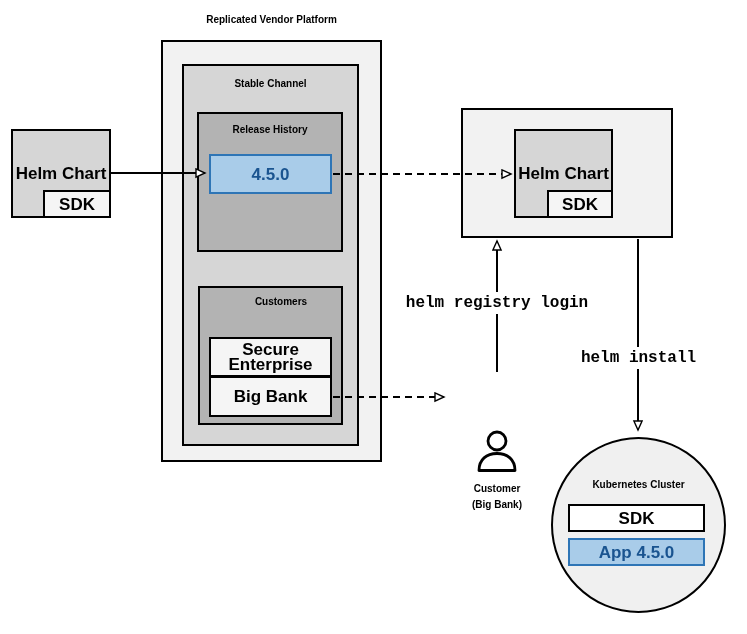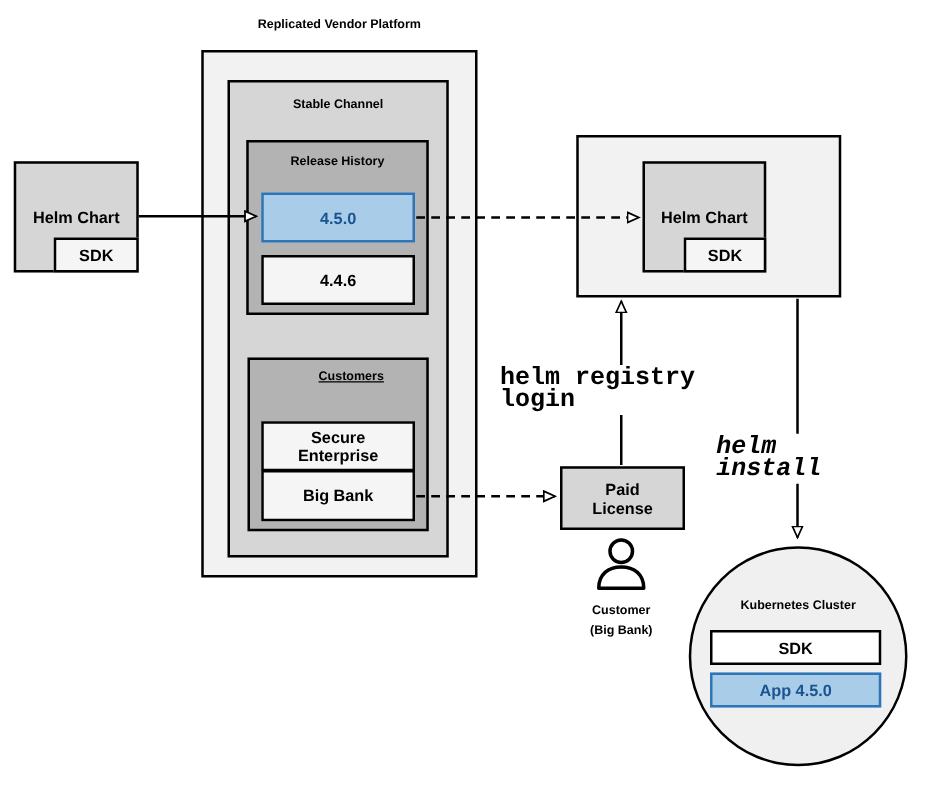--- a/index.html
+++ b/index.html
@@ -24,33 +24,33 @@
     position:absolute;box-sizing:border-box;
     border:2px solid var(--stroke);
   }
   .label{
     position:absolute;box-sizing:border-box;
     font-weight:bold;font-size:10px;color:#000;
     text-align:center;line-height:15px;
   }
   .flexbox{display:flex;align-items:center;justify-content:center;}
   .flexbox .inner-label{
-    font-weight:bold;font-size:13px;color:#000;text-align:center;line-height:15px;
+    font-weight:bold;font-size:17px;color:#000;text-align:center;line-height:15px;
   }
   .multiline{white-space:pre-line;}
   .accent{
     background:var(--accent-fill);
     border-color:var(--accent-stroke);
   }
   .accent .inner-label{color:var(--accent-text);}
   .cmd{
     position:absolute;box-sizing:border-box;
     font-family:"Liberation Mono","DejaVu Sans Mono",monospace;
-    font-weight:bold;font-size:20px;color:#000;
-    line-height:18px;
+    font-weight:bold;font-size:16px;color:#000;
+    text-align:center;line-height:18px;
     background:#ffffff;padding:2px 0;
   }
   #connector-layer{
     position:absolute;left:0;top:0;width:747px;height:634px;
     pointer-events:none;z-index:5;
   }
   .cmd{z-index:6;}
   .line{stroke:var(--stroke);stroke-width:2;fill:none;}
   .dashed{stroke-dasharray:7 5;}
   .person{stroke:var(--stroke);stroke-width:2.8;fill:#ffffff;stroke-linejoin:round;}
@@ -64,26 +64,23 @@
   <div class="box" style="left:161px;top:40px;width:221px;height:422px;background:var(--outer-fill);"></div>
 
   <div class="box" style="left:182px;top:64px;width:177px;height:382px;background:var(--mid-fill);"></div>
   <div class="label" style="left:182px;top:76px;width:177px;">Stable Channel</div>
 
   <div class="box" style="left:197px;top:112px;width:146px;height:140px;background:var(--inner-fill);"></div>
   <div class="label" style="left:197px;top:122px;width:146px;">Release History</div>
   <div class="box flexbox accent" style="left:209px;top:154px;width:123px;height:40px;">
     <span class="inner-label">4.5.0</span>
   </div>
-  <div class="box flexbox" style="left:209px;top:204px;width:123px;height:40px;background:var(--panel-fill);">
-    <span class="inner-label">4.4.6</span>
-  </div>
 
   <div class="box" style="left:198px;top:286px;width:145px;height:139px;background:var(--inner-fill);"></div>
-  <div class="label" style="left:198px;top:294px;width:166px;text-decoration:underline;">Customers</div>
+  <div class="label" style="left:198px;top:294px;width:166px;">Customers</div>
   <div class="box flexbox" style="left:209px;top:321px;width:123px;height:40px;background:var(--panel-fill);margin-top:16px;">
     <span class="inner-label multiline">Secure
 Enterprise</span>
   </div>
   <div class="box flexbox" style="left:209px;top:376px;width:123px;height:41px;background:var(--panel-fill);">
     <span class="inner-label">Big Bank</span>
   </div>
 
   <div class="box flexbox" style="left:11px;top:129px;width:100px;height:89px;background:var(--mid-fill);">
     <span class="inner-label">Helm Chart</span>
@@ -93,24 +90,20 @@
   </div>
 
   <div class="box" style="left:461px;top:108px;width:212px;height:130px;background:var(--outer-fill);"></div>
   <div class="box flexbox" style="left:514px;top:129px;width:99px;height:89px;background:var(--mid-fill);">
     <span class="inner-label">Helm Chart</span>
   </div>
   <div class="box flexbox" style="left:547px;top:190px;width:66px;height:28px;background:var(--panel-fill);">
     <span class="inner-label">SDK</span>
   </div>
 
-  <div class="box flexbox" style="left:448px;top:373px;width:100px;height:51px;background:var(--mid-fill);">
-    <span class="inner-label multiline">Paid
-License</span>
-  </div>
 
   <div class="label multiline" style="left:436px;top:481px;width:122px;line-height:15.5px;">Customer
 (Big Bank)</div>
 
   <div class="box" style="left:551px;top:437px;width:175px;height:176px;background:var(--circle-fill);border-radius:50%;"></div>
   <div class="label" style="left:551px;top:477px;width:175px;">Kubernetes Cluster</div>
   <div class="box flexbox" style="left:568px;top:504px;width:137px;height:28px;background:var(--pure-white);">
     <span class="inner-label">SDK</span>
   </div>
   <div class="box flexbox accent" style="left:568px;top:538px;width:137px;height:28px;">
@@ -128,15 +121,15 @@
     <path class="line dashed" d="M333,397 L444,397" marker-end="url(#ah)"></path>
     <path class="line" d="M497,372 L497,241" marker-end="url(#ah)"></path>
     <path class="line" d="M638,239 L638,430" marker-end="url(#ah)"></path>
     <g>
       <circle class="person" cx="497" cy="441" r="9"></circle>
       <path class="person" d="M479,470.5 C479,459.5 486.5,453.5 497,453.5 C507.5,453.5 515,459.5 515,470.5 Z"></path>
     </g>
   </svg>
 
   <div class="cmd" style="left:400px;top:292px;width:194px;">helm registry login</div>
-  <div class="cmd" style="left:573px;top:347px;width:131px;font-style:italic;">helm install</div>
+  <div class="cmd" style="left:573px;top:347px;width:131px;">helm install</div>
 
 </div>
 
 </body></html>

